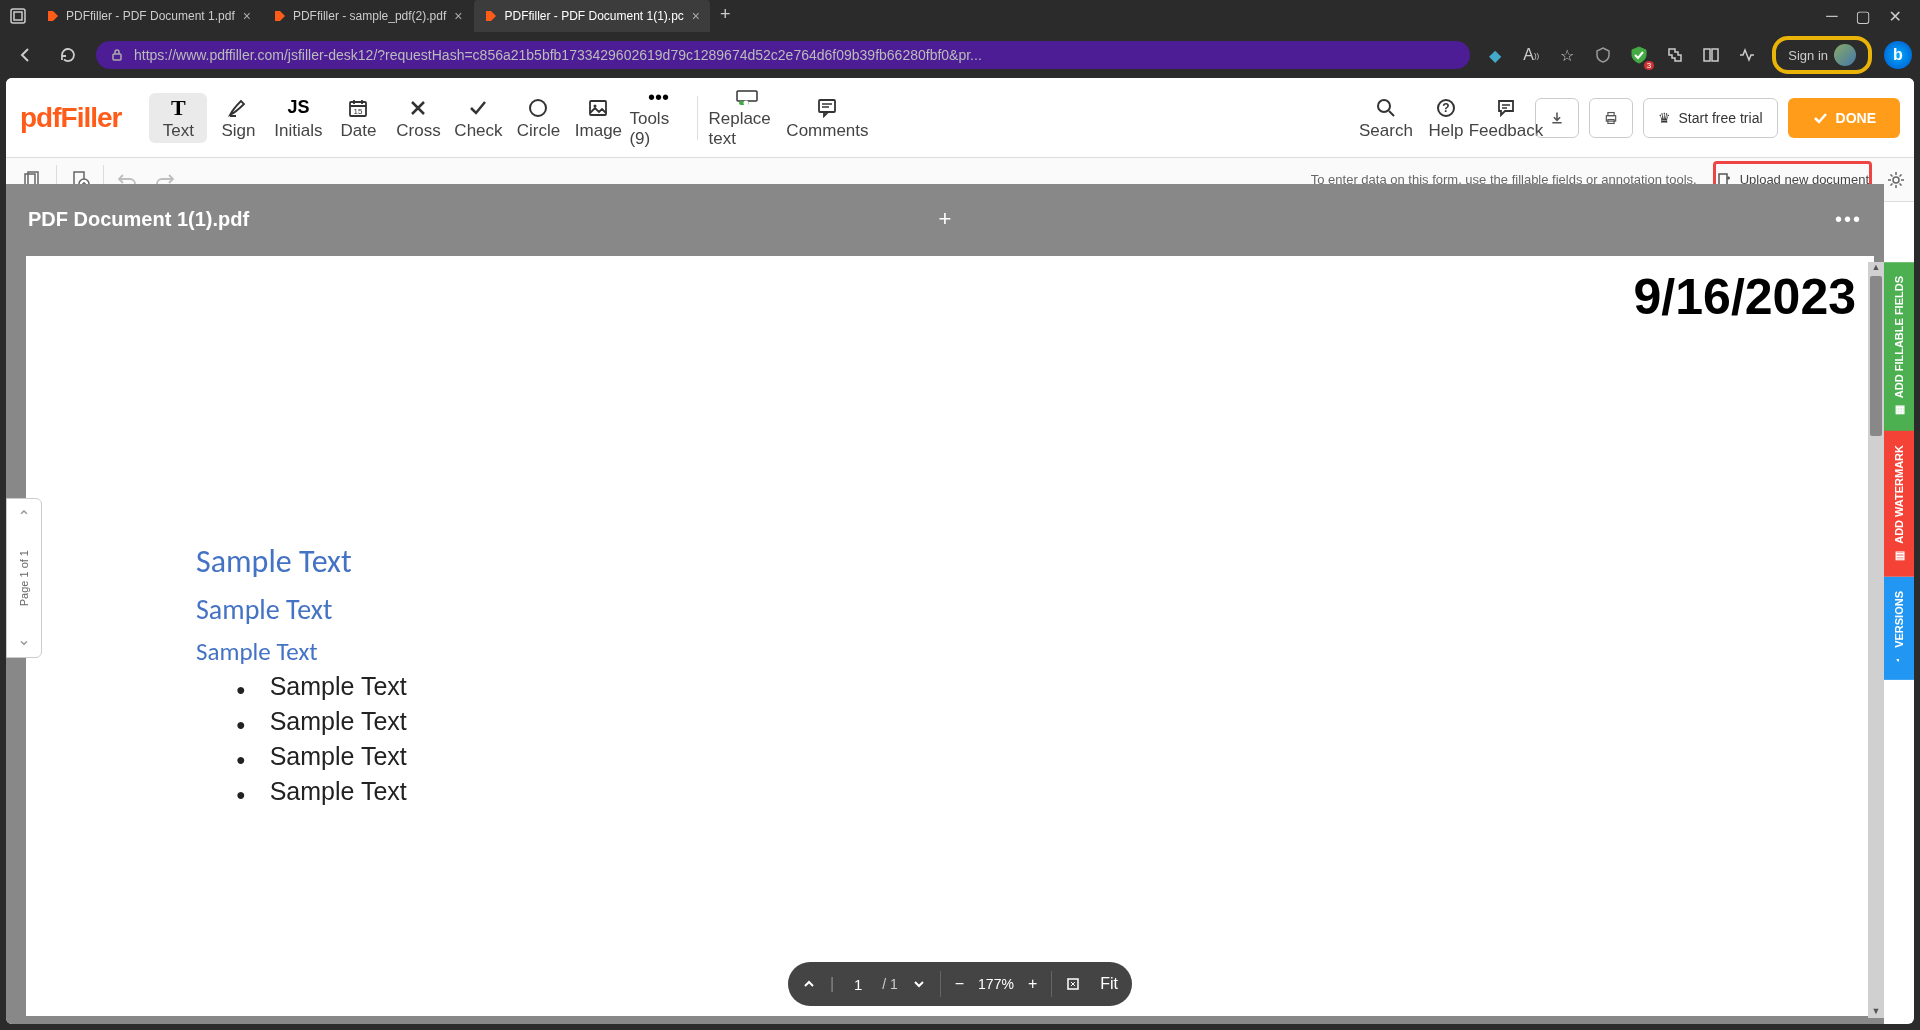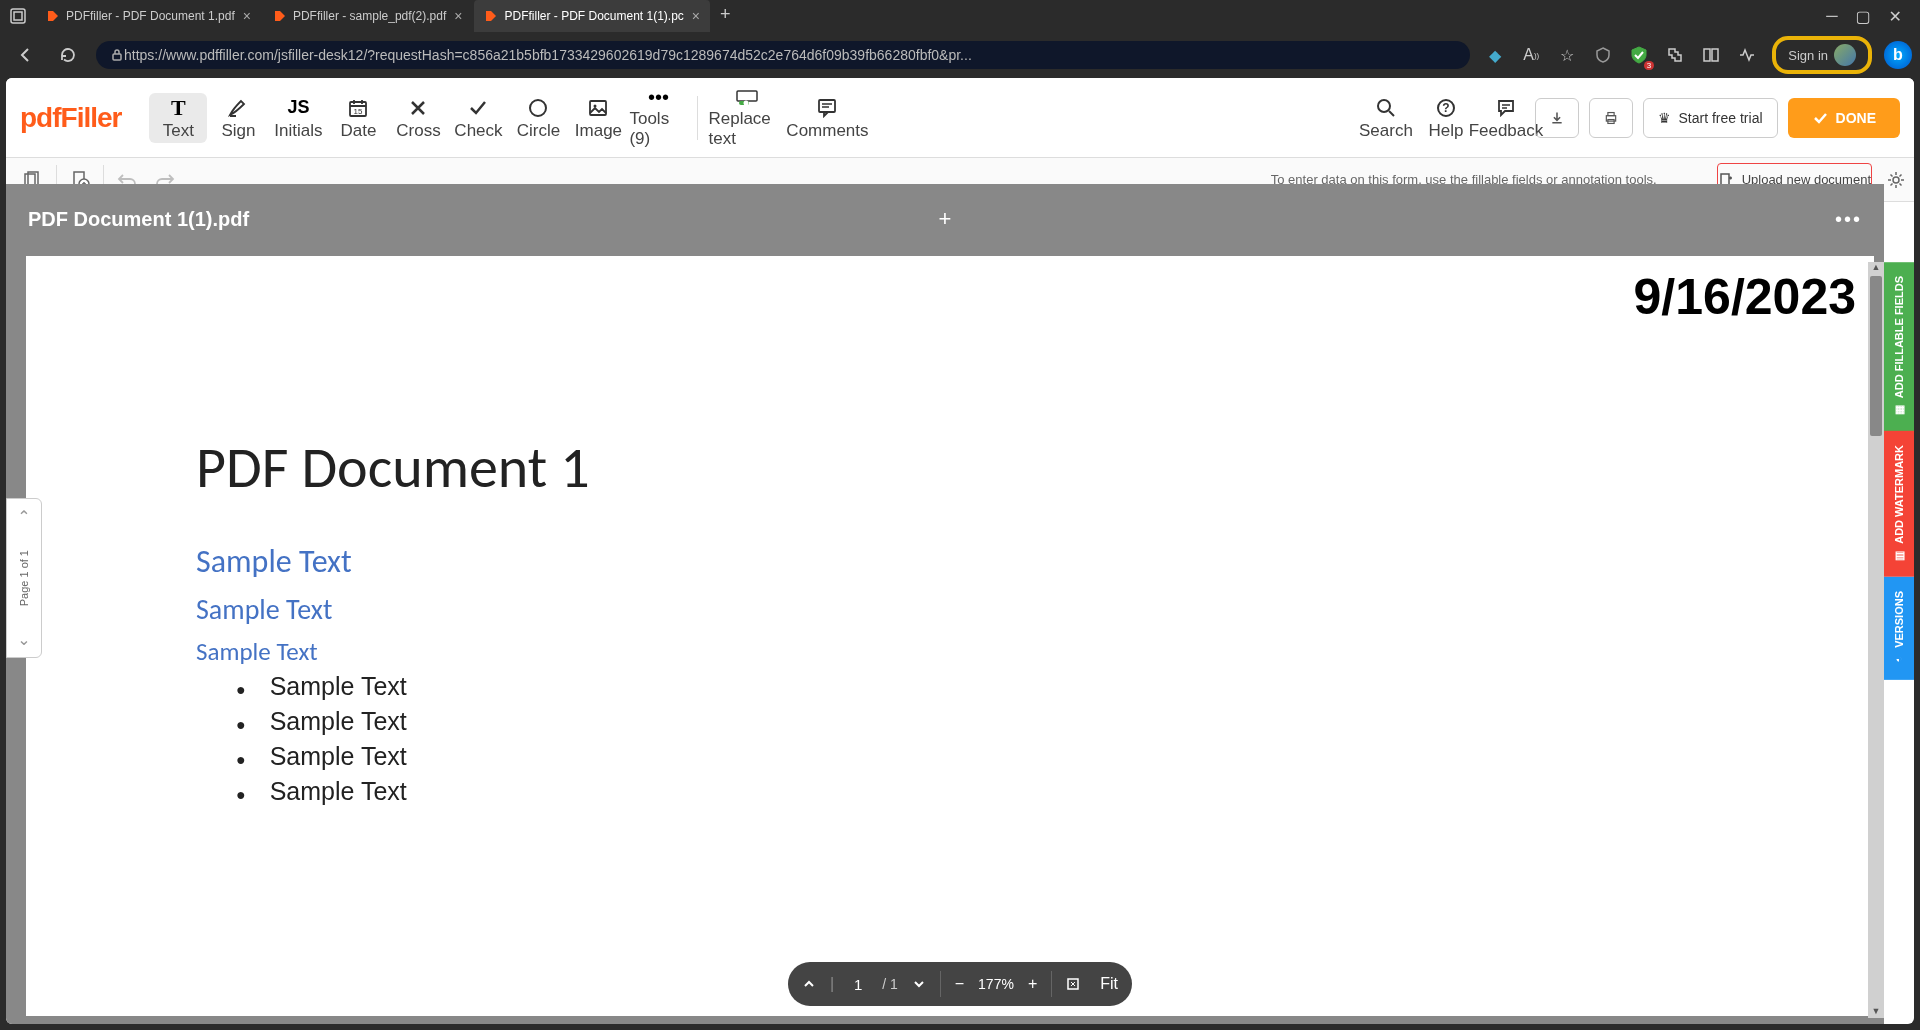--- a/index.html
+++ b/index.html
@@ -12,21 +12,21 @@
 .tab { display: flex; align-items: center; padding: 6px 10px; color: #ccc; font-size: 12px; border-radius: 4px 4px 0 0; max-width: 240px; height: 32px; }
 .tab.active { background: #3c3c3c; color: #fff; }
 .tab .fav { width: 14px; height: 14px; margin-right: 6px; }
 .tab .close { margin-left: 8px; color: #aaa; font-size: 14px; }
 .new-tab { color: #ccc; padding: 4px 8px; font-size: 18px; }
 .window-controls { display: flex; gap: 18px; color: #ccc; padding-right: 10px; }
 
 
 .addr-bar { background: #2b2b2b; height: 46px; display: flex; align-items: center; padding: 0 12px; gap: 14px; }
 .addr-btn { width: 28px; height: 28px; display: flex; align-items: center; justify-content: center; color: #ccc; }
-.url-box { flex: 1; background: #0f172a; border-radius: 16px; padding: 6px 14px; color: #bbb; font-size: 14px; display: flex; align-items: center; }
+.url-box { flex: 1; background: #4c1d95; border-radius: 16px; padding: 6px 14px; color: #bbb; font-size: 14px; display: flex; align-items: center; gap: 10px; }
 .url-text { flex: 1; white-space: nowrap; overflow: hidden; text-overflow: ellipsis; }
 .addr-icons { display: flex; gap: 14px; align-items: center; }
 .addr-icons .ico { width: 22px; height: 22px; display: flex; align-items: center; justify-content: center; color: #ccc; }
 .signin { border: 4px solid #eab308; border-radius: 16px; padding: 4px 12px; color: #ccc; font-size: 13px; display: flex; align-items: center; gap: 6px; }
 .avatar { width: 22px; height: 22px; border-radius: 50%; background: linear-gradient(135deg,#8a6,#47a); }
 .bing { width: 28px; height: 28px; border-radius: 50%; background: radial-gradient(circle,#0af,#05c); display: flex; align-items: center; justify-content: center; color: #fff; font-weight: bold; position: absolute; right: 8px; }
 
 
 .app { position: absolute; top: 78px; left: 6px; right: 6px; bottom: 6px; background: #fff; border-radius: 6px; overflow: hidden; }
 .app-toolbar { height: 80px; border-bottom: 1px solid #ddd; display: flex; align-items: center; padding: 0 14px; background: #fff; }
@@ -44,21 +44,21 @@
 .btn-square { border: 1px solid #ccc; width: 44px; justify-content: center; margin-right: 10px; }
 .btn-trial { border: 1px solid #ccc; color: #333; margin-right: 10px; font-weight: 500; }
 .btn-done { background: #ff9c1a; color: #fff; font-weight: 600; padding: 0 24px; }
 .crown { font-size: 14px; }
 
 
 .sec-toolbar { height: 44px; border-bottom: 1px solid #ddd; display: flex; align-items: center; padding: 0 8px; background: #fafafa; }
 .sec-btn { width: 38px; height: 34px; display: flex; align-items: center; justify-content: center; color: #666; border-radius: 4px; }
 .sec-vsep { width: 1px; height: 30px; background: #ddd; margin: 0 4px; }
 .hint { color: #666; font-size: 13px; margin-right: 16px; }
-.upload-btn { border: 1px solid #ef4444; border-radius: 4px; padding: 8px 0; font-size: 13px; color: #444; display: flex; align-items: center; gap: 8px; font-weight: 500; margin-left: 44px; }
+.upload-btn { border: 3px solid #ef4444; border-radius: 4px; padding: 8px 0; font-size: 13px; color: #444; display: flex; align-items: center; gap: 8px; font-weight: 500; }
 .gear { margin-left: 14px; color: #666; font-size: 18px; }
 
 
 .doc-wrap { position: absolute; top: 106px; left: 0; right: 30px; bottom: 0; background: #888; overflow: hidden; }
 .doc-header { height: 70px; display: flex; align-items: center; padding: 0 22px; color: #fff; gap: 48px; }
 .doc-title { font-size: 20px; font-weight: 700; }
 .doc-plus { position: absolute; left: 50%; transform: translateX(-50%); color: #fff; font-size: 22px; }
 .doc-more { margin-left: auto; color: #fff; font-size: 20px; letter-spacing: 2px; }
 .doc-page { position: absolute; top: 72px; left: 20px; right: 10px; height: 760px; background: #fff; padding: 0; }
 .date-stamp { position: absolute; top: 12px; right: 18px; font-size: 50px; font-weight: 700; color: #000; font-family: Arial, sans-serif; }
@@ -399,21 +399,20 @@
   </div>
 
   <div class="doc-wrap">
     <div class="doc-header">
       <span class="doc-title">PDF Document 1(1).pdf</span>
       <span class="doc-plus">+</span>
       <span class="doc-more">•••</span>
     </div>
     <div class="doc-page">
       <div class="date-stamp">9/16/2023</div>
-      <div class="doc-h1">PDF Document 1</div>
       <div class="doc-h2 a">Sample Text</div>
       <div class="doc-h2 b">Sample Text</div>
       <div class="doc-h2 c">Sample Text</div>
       <ul class="doc-list">
         <li>Sample Text</li>
         <li>Sample Text</li>
         <li>Sample Text</li>
         <li>Sample Text</li>
       </ul>
     </div>

